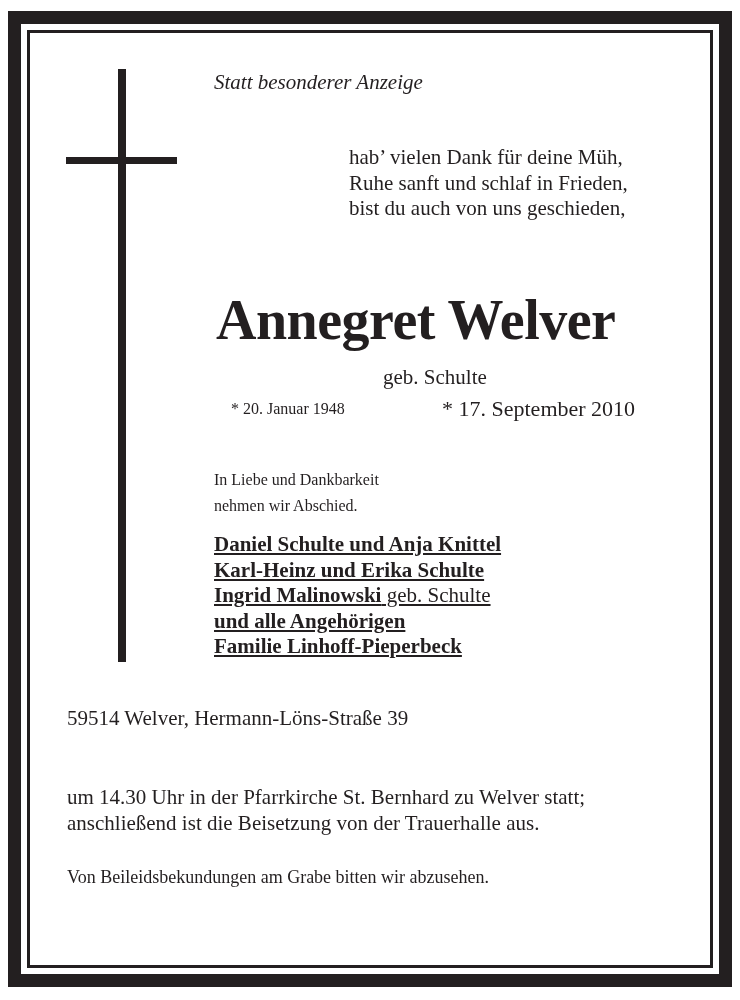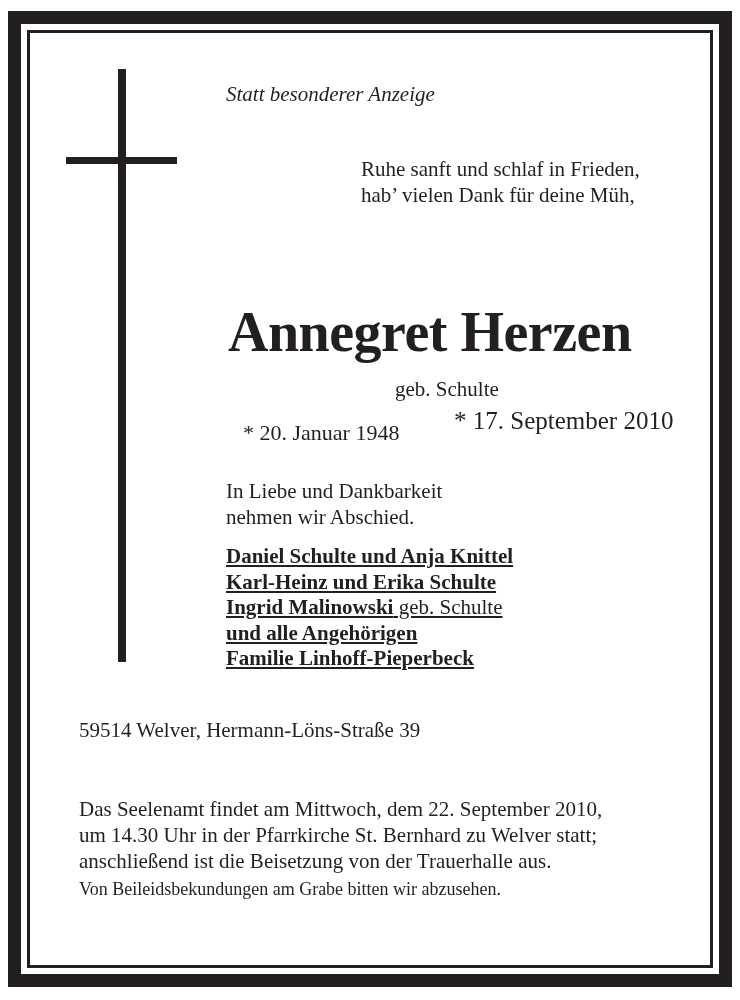--- a/index.html
+++ b/index.html
@@ -47,21 +47,21 @@
       position: absolute;
       left: 66px;
       top: 157px;
       width: 111px;
       height: 7px;
       background: #231f20;
     }
     .t {
       position: absolute;
       white-space: nowrap;
-      margin: 12px;
+      margin: 0;
     }
     .heading-italic {
       left: 214px;
       top: 69px;
       font-style: italic;
       font-size: 21px;
       line-height: 26px;
     }
     .poem {
       left: 349px;
@@ -79,34 +79,34 @@
       letter-spacing: -0.5px;
     }
     .maiden {
       left: 383px;
       top: 364px;
       font-size: 21px;
       line-height: 26px;
     }
     .birth {
       left: 231px;
-      top: 408px;
-      font-size: 22px;
+      top: 396px;
+      font-size: 16px;
       line-height: 26px;
     }
     .death {
       left: 442px;
       top: 396px;
-      font-size: 25px;
+      font-size: 22px;
       line-height: 26px;
     }
     .farewell {
       left: 214px;
       top: 467px;
-      font-size: 21px;
+      font-size: 16px;
       line-height: 25.5px;
     }
     .mourners {
       left: 214px;
       top: 532px;
       font-size: 21px;
       line-height: 25.5px;
     }
     .mourners div { white-space: nowrap; text-decoration: underline; }
     .b { font-weight: bold; }
@@ -138,43 +138,43 @@
 <div class="inner-frame"></div>
 
 <div>
   <div class="cross-vertical"></div>
   <div class="cross-horizontal"></div>
 </div>
 
 <p class="t heading-italic">Statt besonderer Anzeige</p>
 
 <div class="t poem">
+  <div>hab’ vielen Dank für deine Müh,</div>
   <div>Ruhe sanft und schlaf in Frieden,</div>
-  <div>hab’ vielen Dank für deine Müh,</div>
+  <div>bist du auch von uns geschieden,</div>
 </div>
 
-<h1 class="t name">Annegret Herzen</h1>
+<h1 class="t name">Annegret Welver</h1>
 <p class="t maiden">geb. Schulte</p>
 <p class="t birth">* 20. Januar 1948</p>
 <p class="t death">* 17. September 2010</p>
 
 <div class="t farewell">
   <div>In Liebe und Dankbarkeit</div>
   <div>nehmen wir Abschied.</div>
 </div>
 
 <div class="t mourners">
   <div><span class="b">Daniel Schulte und Anja Knittel</span><span></span></div>
   <div><span class="b">Karl-Heinz und Erika Schulte</span><span></span></div>
   <div><span class="b">Ingrid Malinowski</span><span> geb. Schulte</span></div>
   <div><span class="b">und alle Angehörigen</span><span></span></div>
   <div><span class="b">Familie Linhoff-Pieperbeck</span><span></span></div>
 </div>
 
 <p class="t address">59514 Welver, Hermann-Löns-Straße 39</p>
 
 <div class="t service">
-  <div>Das Seelenamt findet am Mittwoch, dem 22. September 2010,</div>
   <div>um 14.30 Uhr in der Pfarrkirche St. Bernhard zu Welver statt;</div>
   <div>anschließend ist die Beisetzung von der Trauerhalle aus.</div>
 </div>
 
 <p class="t condolence">Von Beileidsbekundungen am Grabe bitten wir abzusehen.</p>
 
 </body></html>

